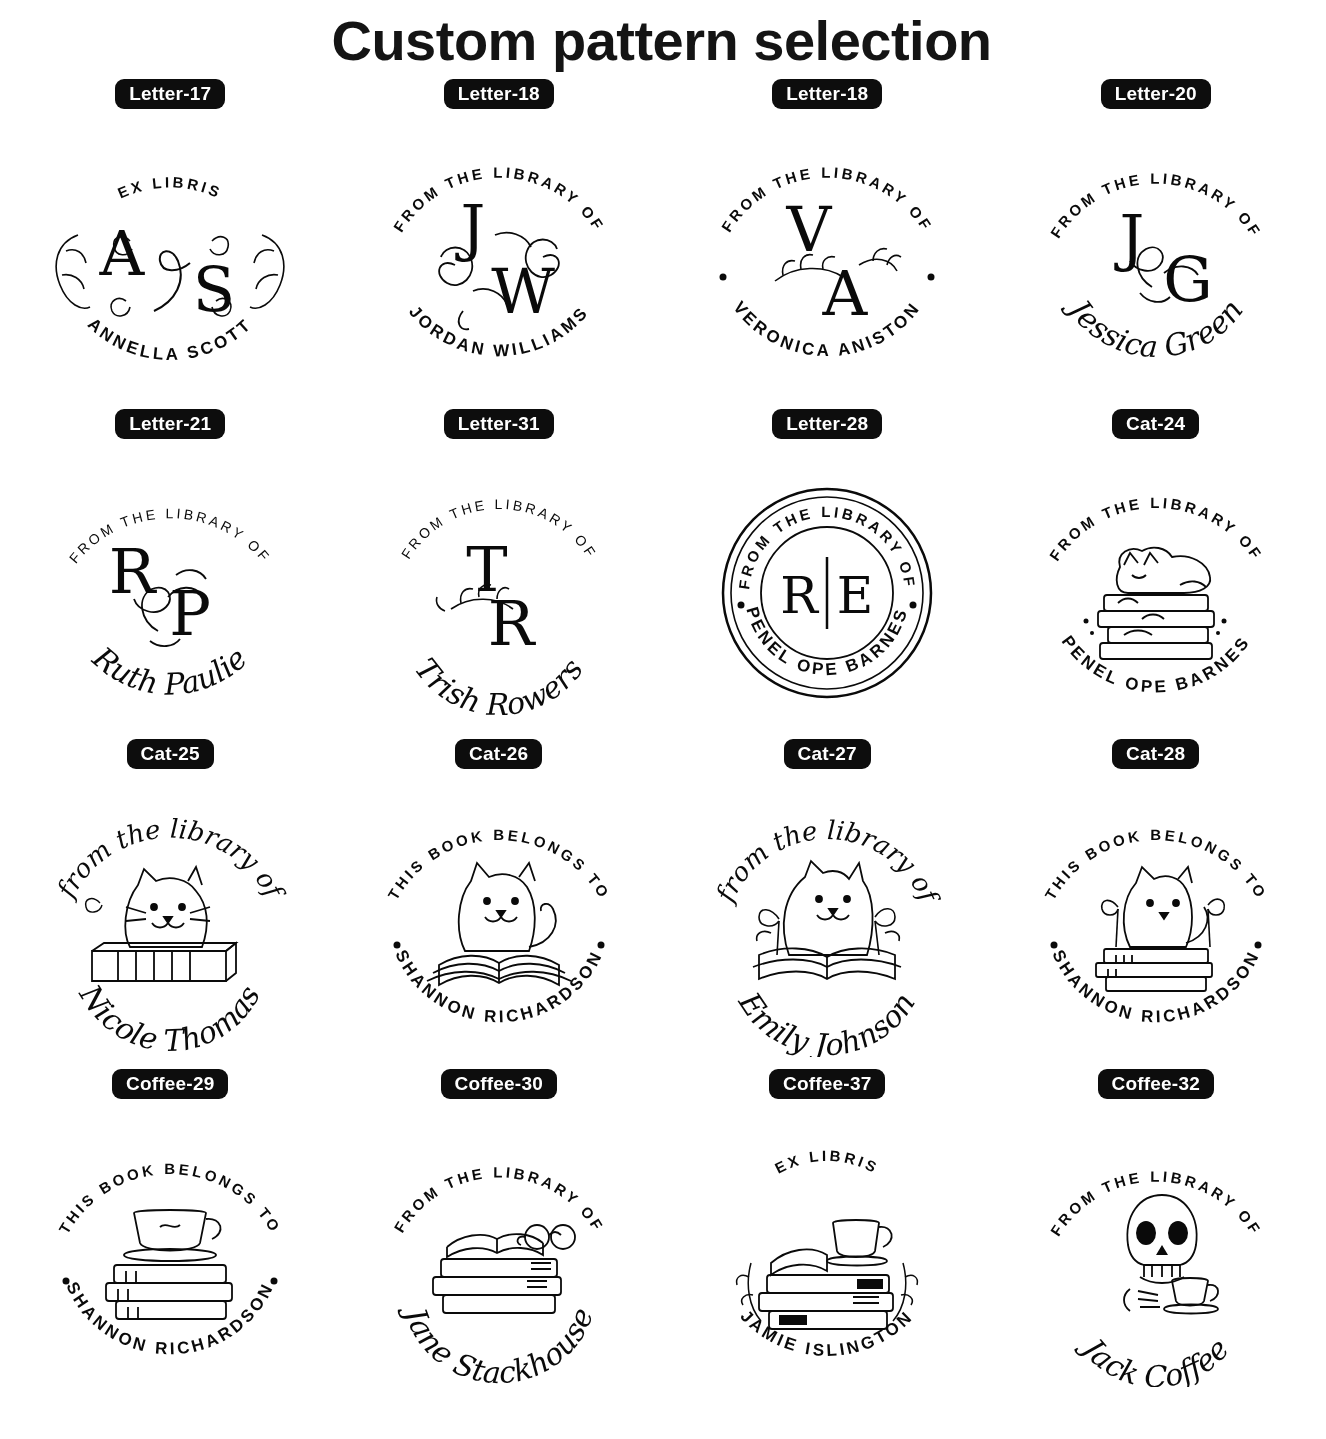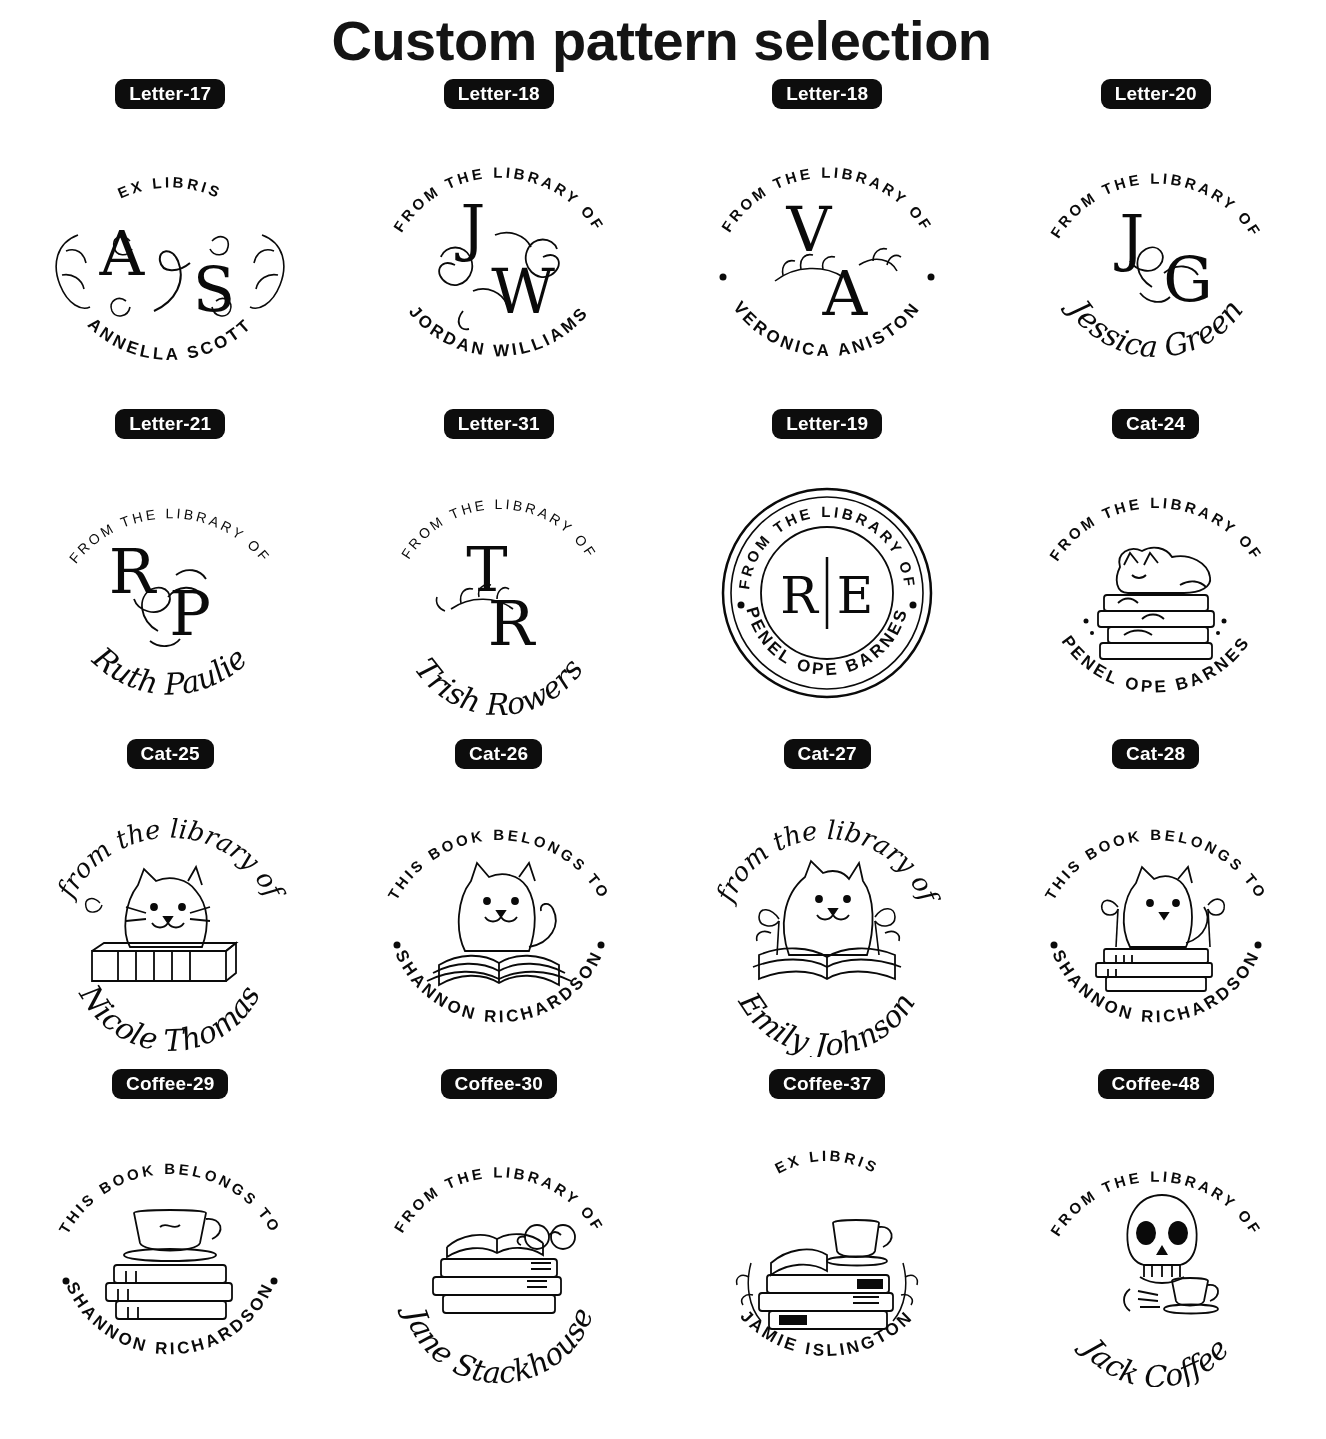--- a/index.html
+++ b/index.html
@@ -274,21 +274,21 @@
           <path d="M 106 158 C 104 148 110 142 118 144"></path>
           <path d="M 124 152 C 122 144 128 138 136 140"></path>
           <path d="M 142 154 C 142 146 148 140 154 144"></path>
           <path d="M 90 166 C 84 164 80 158 82 152"></path>
         </g>
       </svg>
     </div>
   </div>
 
   <div class="cell">
-    <div class="badge">Letter-19</div>
+    <div class="badge">Letter-28</div>
     <div class="stamp">
       <svg viewBox="0 0 288 282">
         <defs>
           <path id="a23top" d="M 66 150 A 78 78 0 0 1 222 150" fill="none"></path>
           <path id="a23bot" d="M 62 148 A 82 82 0 0 0 226 148" fill="none"></path>
         </defs>
         <circle class="ln" cx="144" cy="148" r="104" stroke-width="2.5"></circle>
         <circle class="ln" cx="144" cy="148" r="96" stroke-width="1.6"></circle>
         <circle class="ln" cx="144" cy="148" r="66" stroke-width="1.8"></circle>
         <text class="arc-text arc-small">
@@ -594,21 +594,21 @@
           <path d="M 70 190 C 62 188 56 194 60 200"></path>
           <path d="M 220 158 C 226 180 222 202 210 216"></path>
           <path d="M 222 172 C 230 168 236 172 234 180"></path>
           <path d="M 218 190 C 226 188 232 194 228 200"></path>
         </g>
       </svg>
     </div>
   </div>
 
   <div class="cell">
-    <div class="badge">Coffee-48</div>
+    <div class="badge">Coffee-32</div>
     <div class="stamp">
       <svg viewBox="0 0 288 282">
         <defs>
           <path id="a32top" d="M 34 166 A 112 110 0 0 1 254 166" fill="none"></path>
           <path id="a32bot" d="M 52 192 A 92 90 0 0 0 236 192" fill="none"></path>
         </defs>
         <text class="arc-text arc-small">
           <textPath href="#a32top" startOffset="50%" text-anchor="middle">FROM THE LIBRARY OF</textPath>
         </text>
         <text class="script">

